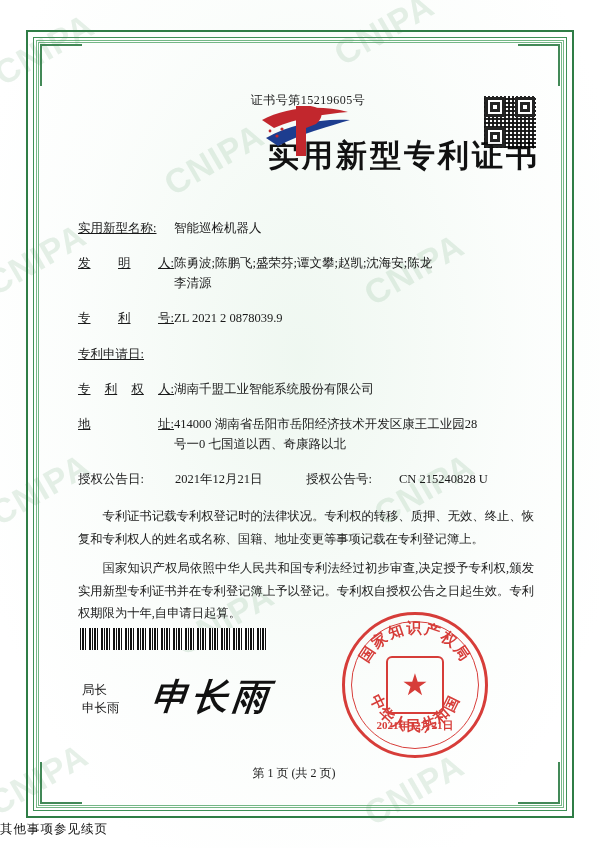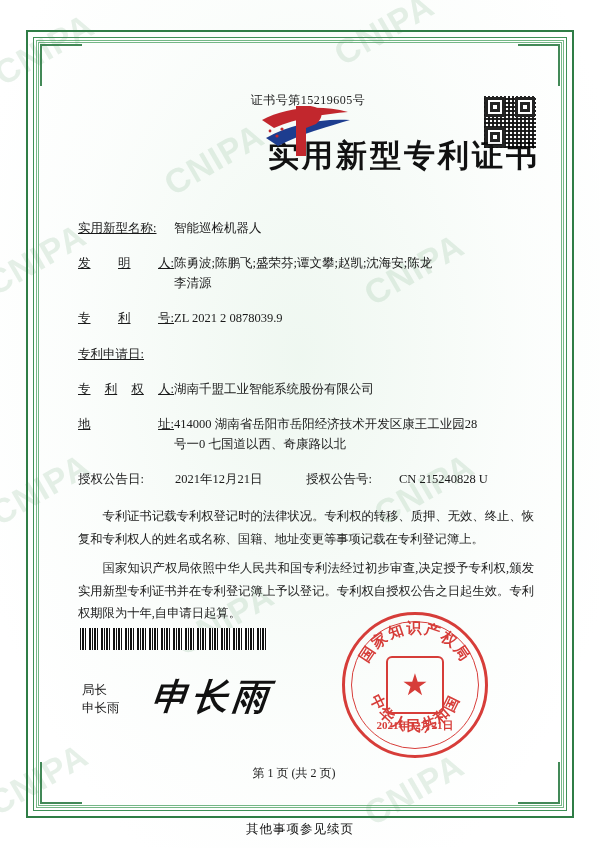--- a/index.html
+++ b/index.html
@@ -312,21 +312,20 @@
     right: 12px;
     bottom: -2px;
     text-align: center;
     font-size: 12px;
   }
   .footer-note {
     position: absolute;
     left: 0;
     right: 0;
     bottom: 10px;
-    text-align: center;
     font-size: 12.5px;
     letter-spacing: 1px;
     color: #111;
   }
 </style>
 </head>
 <body>
 
 <div class="page">
 

